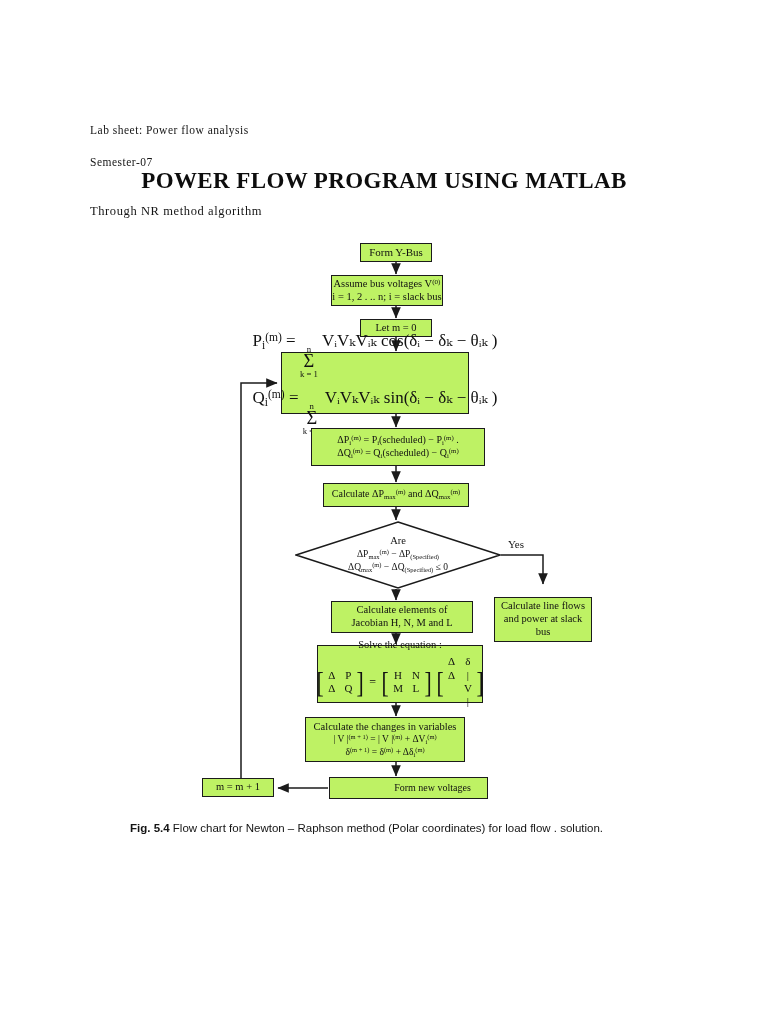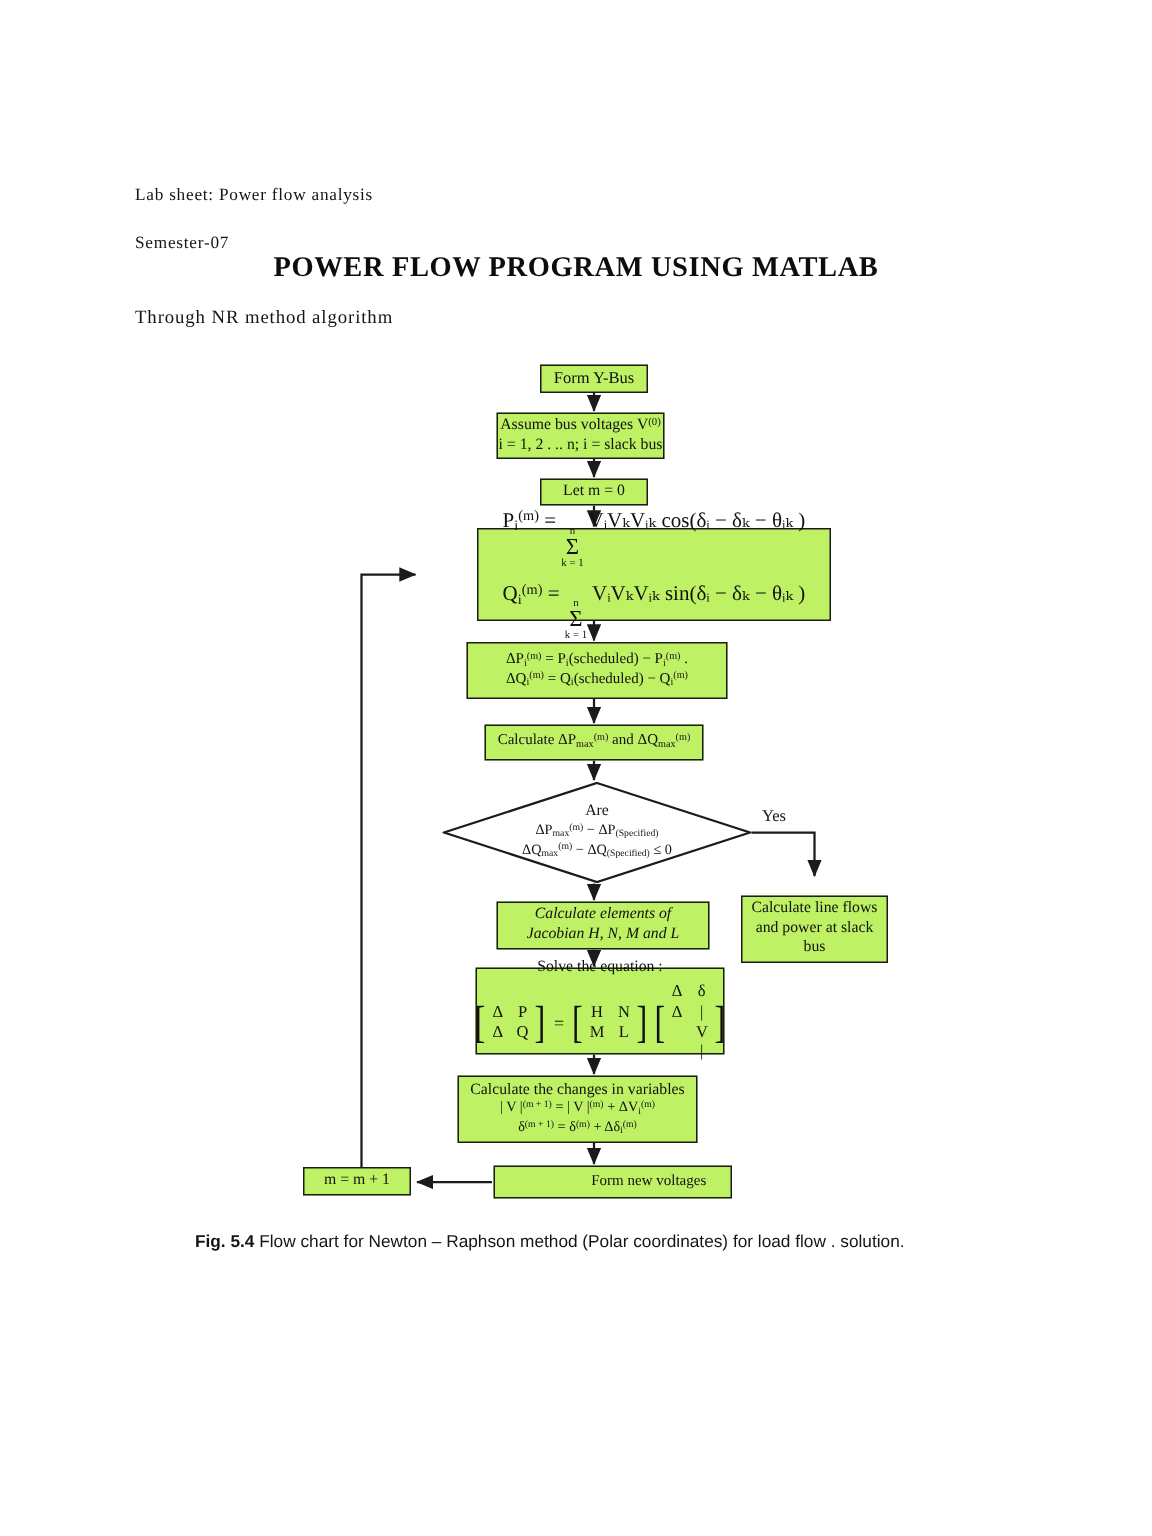--- a/index.html
+++ b/index.html
@@ -25,21 +25,21 @@
     white-space: nowrap;
     margin-top: 35px;
   }
   #hdr1 { left: 90px; top: 89px; }
   #hdr2 { left: 90px; top: 121px; }
   #doc-title {
     position: absolute;
     left: 0; right: 0;
     top: 168px;
     text-align: center;
-    font-size: 19px;
+    font-size: 23px;
     font-weight: bold;
     letter-spacing: 0.4px;
     color: #0d0d0d;
     font-family: "Liberation Serif", "DejaVu Serif", serif;
   }
   #subtitle {
     position: absolute;
     left: 90px;
     top: 204px;
     font-size: 12.5px;
@@ -68,24 +68,24 @@
     text-align: center;
     font-family: "Liberation Serif", "DejaVu Serif", serif;
     color: #111;
     line-height: 1.22;
   }
   .node .ln { white-space: nowrap; }
 
   #n-ybus      { left:360px; top:243px; width:72px;  height:19px;  font-size:11px; }
   #n-assume    { left:331px; top:275px; width:112px; height:31px;  font-size:10.5px; }
   #n-letm      { left:360px; top:319px; width:72px;  height:18px;  font-size:10.5px; }
-  #n-pq        { left:281px; top:352px; width:236px; height:62px;  font-size:14px; border-width:1.6px;margin-left:37px; }
+  #n-pq        { left:281px; top:352px; width:188px; height:62px;  font-size:17px; border-width:1.6px; }
   #n-delta     { left:311px; top:428px; width:174px; height:38px;  font-size:10px; }
   #n-calcmax   { left:323px; top:483px; width:146px; height:24px;  font-size:10px; }
-  #n-jacob     { left:331px; top:601px; width:142px; height:32px;  font-size:10.5px;font-style:italic; }
+  #n-jacob     { left:331px; top:601px; width:142px; height:32px;  font-size:10.5px; }
   #n-solve     { left:317px; top:645px; width:166px; height:58px;  font-size:10.5px; }
   #n-changes   { left:305px; top:717px; width:160px; height:45px;  font-size:9.5px; }
   #n-formnew   { left:329px; top:777px; width:159px; height:22px;  font-size:10px;padding-left:48px; }
   #n-mplus     { left:202px; top:778px; width:72px;  height:19px;  font-size:10.5px; }
   #n-lineflow  { left:494px; top:597px; width:98px;  height:45px;  font-size:10.5px; }
 
   
   #n-decision {
     position: absolute;
     left: 295px; top: 521px;

